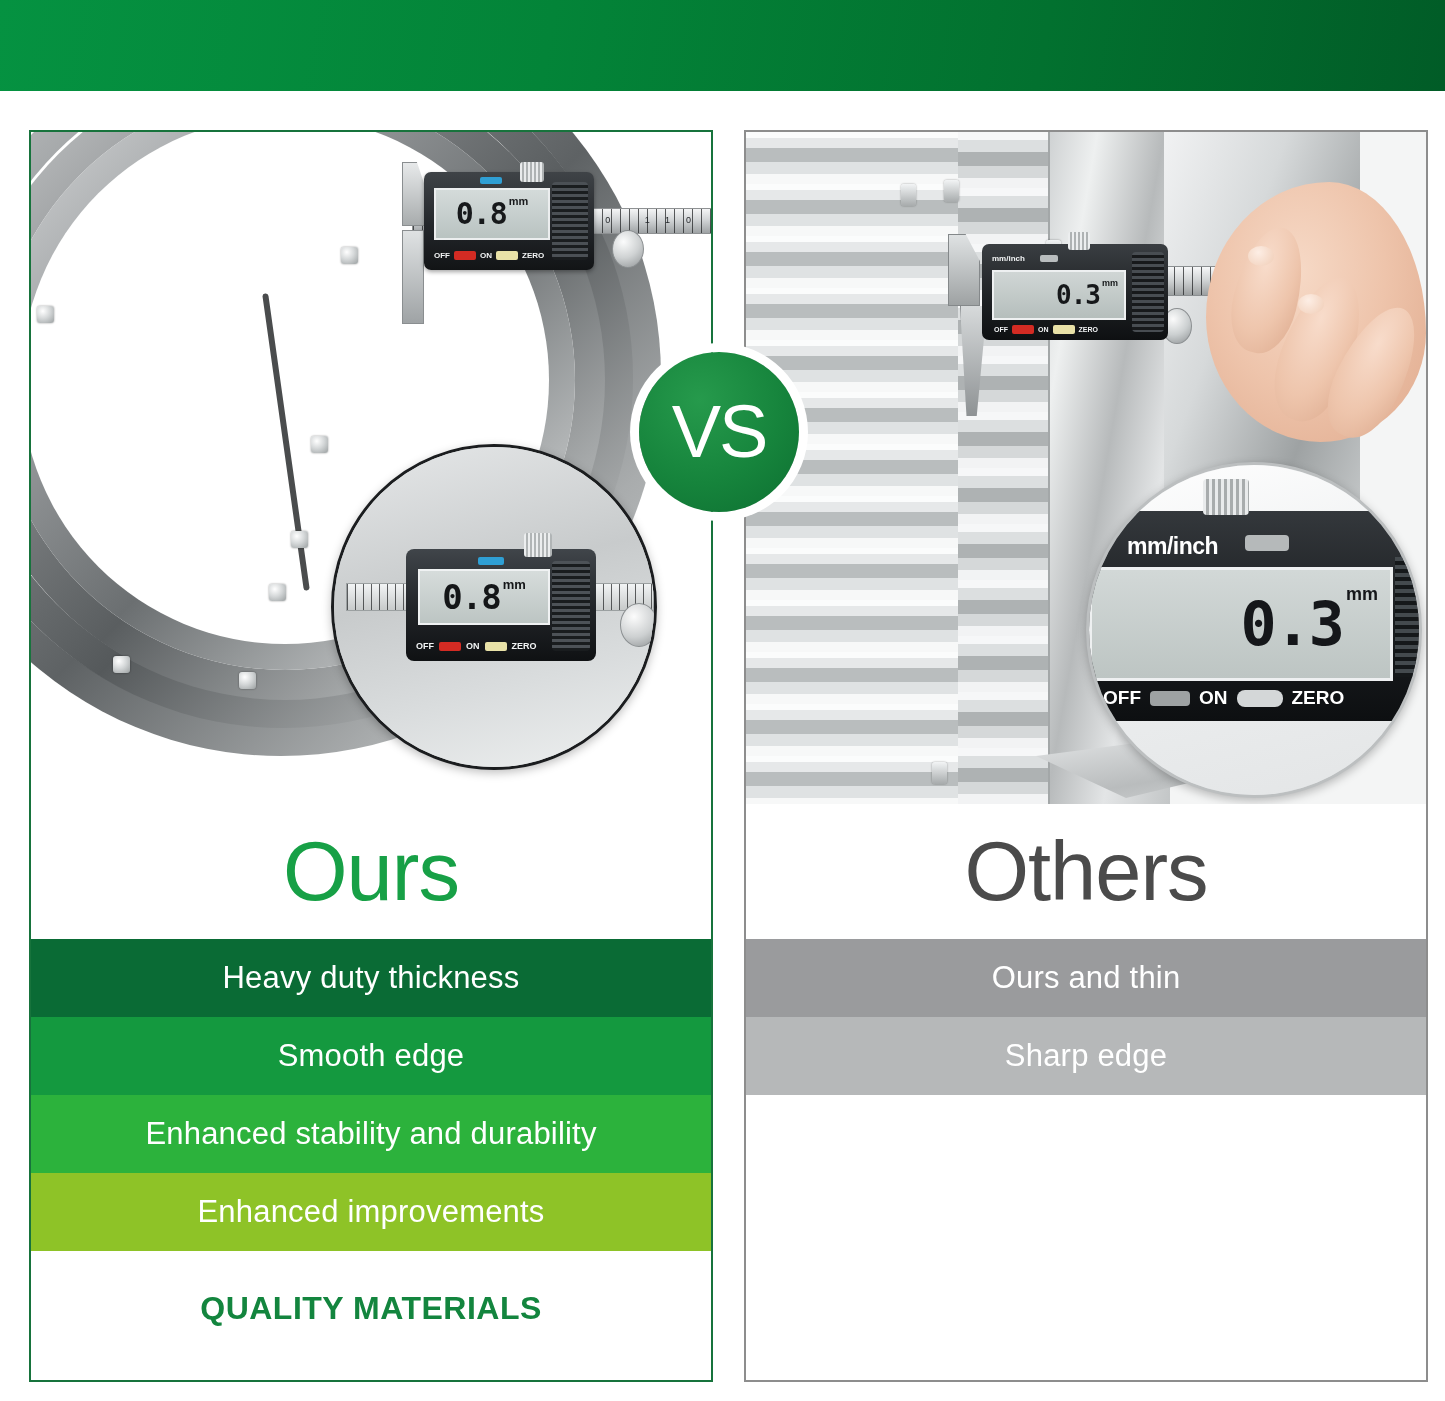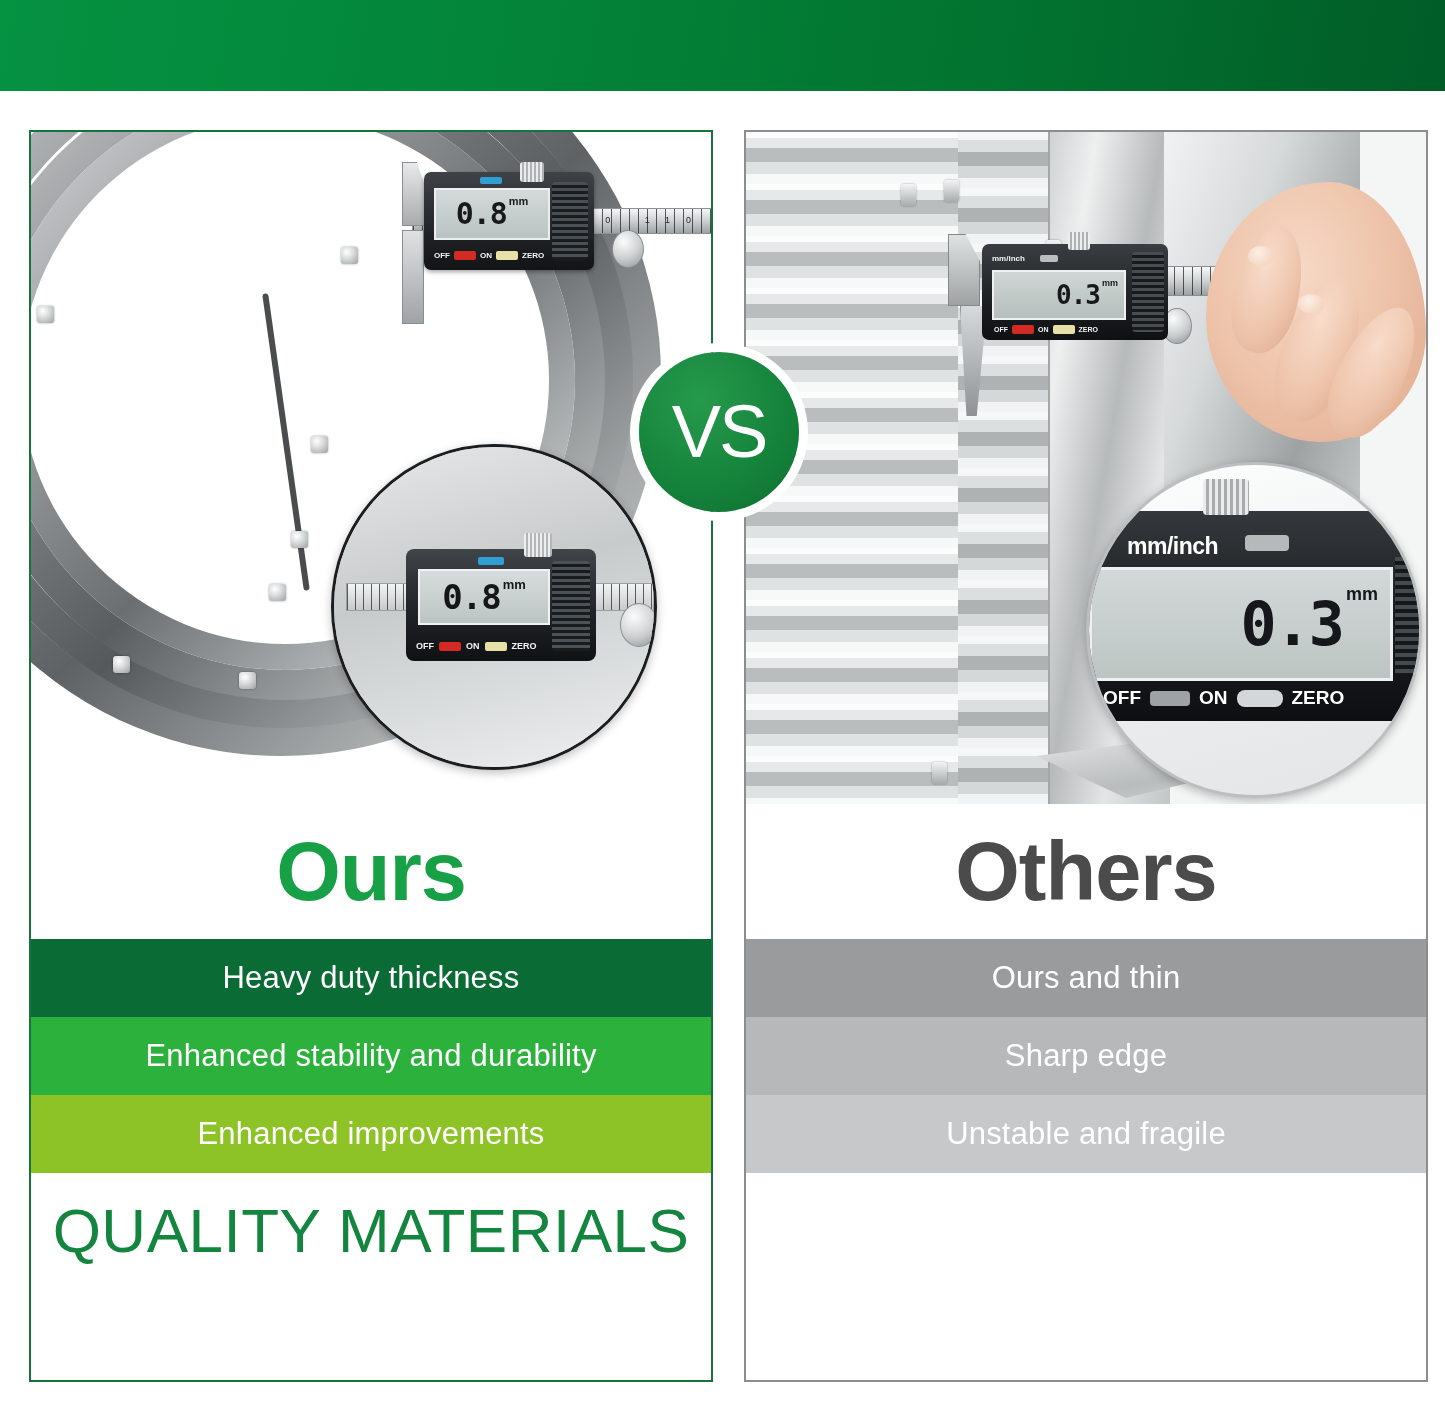--- a/index.html
+++ b/index.html
@@ -438,21 +438,21 @@
     background: repeating-linear-gradient(180deg,#444a4e 0 4px,#15181a 4px 8px); border-radius: 0 8px 8px 0; }
 
   
   .heading {
     height: 135px;
     display: flex; align-items: center; justify-content: center;
     background: #ffffff;
   }
   .heading-text {
     font-size: 83px;
-    font-weight: 700;
+    font-weight: 400;
     line-height: 1;
     letter-spacing: -1px;
   }
   .heading-ours   { color: #17a046; }
   .heading-others { color: #4b4b4b; text-align: right; }
 
   
   .rows { width: 100%; }
   .row {
     height: 78px;
@@ -464,22 +464,22 @@
     letter-spacing: .2px;
   }
 
   
   .footer {
     height: 115px;
     display: flex; align-items: center; justify-content: center;
     background: #ffffff;
   }
   .footer-text {
-    font-size: 62px;
-    font-weight: 400;
+    font-size: 32px;
+    font-weight: 700;
     color: #13853e;
     letter-spacing: .5px;
   }
   .footer-blank { height: 115px; background: #ffffff; }
 </style>
 </head>
 <body>
 
 <div class="top-banner"></div>
 
@@ -560,20 +560,23 @@
       </div>
     </div>
 
     <div class="heading">
       <span class="heading-text heading-ours">Ours</span>
     </div>
 
     <div class="rows">
       <div class="row" style="background:#0a6b35">
         <span>Heavy duty thickness</span>
+      </div>
+      <div class="row" style="background:#14993f">
+        <span>Smooth edge</span>
       </div>
       <div class="row" style="background:#2cb23c">
         <span>Enhanced stability and durability</span>
       </div>
       <div class="row" style="background:#8ec327">
         <span>Enhanced improvements</span>
       </div>
     </div>
 
     <div class="footer">
@@ -659,21 +662,18 @@
       <span class="heading-text heading-others">Others</span>
     </div>
 
     <div class="rows">
       <div class="row" style="background:#9a9b9d">
         <span>Ours and thin</span>
       </div>
       <div class="row" style="background:#b6b8b9">
         <span>Sharp edge</span>
       </div>
-      <div class="row" style="background:#c6c8c9">
-        <span>Unstable and fragile</span>
-      </div>
     </div>
 
     <div class="footer-blank"></div>
   </div>
 
 </div>
 
 </body></html>

